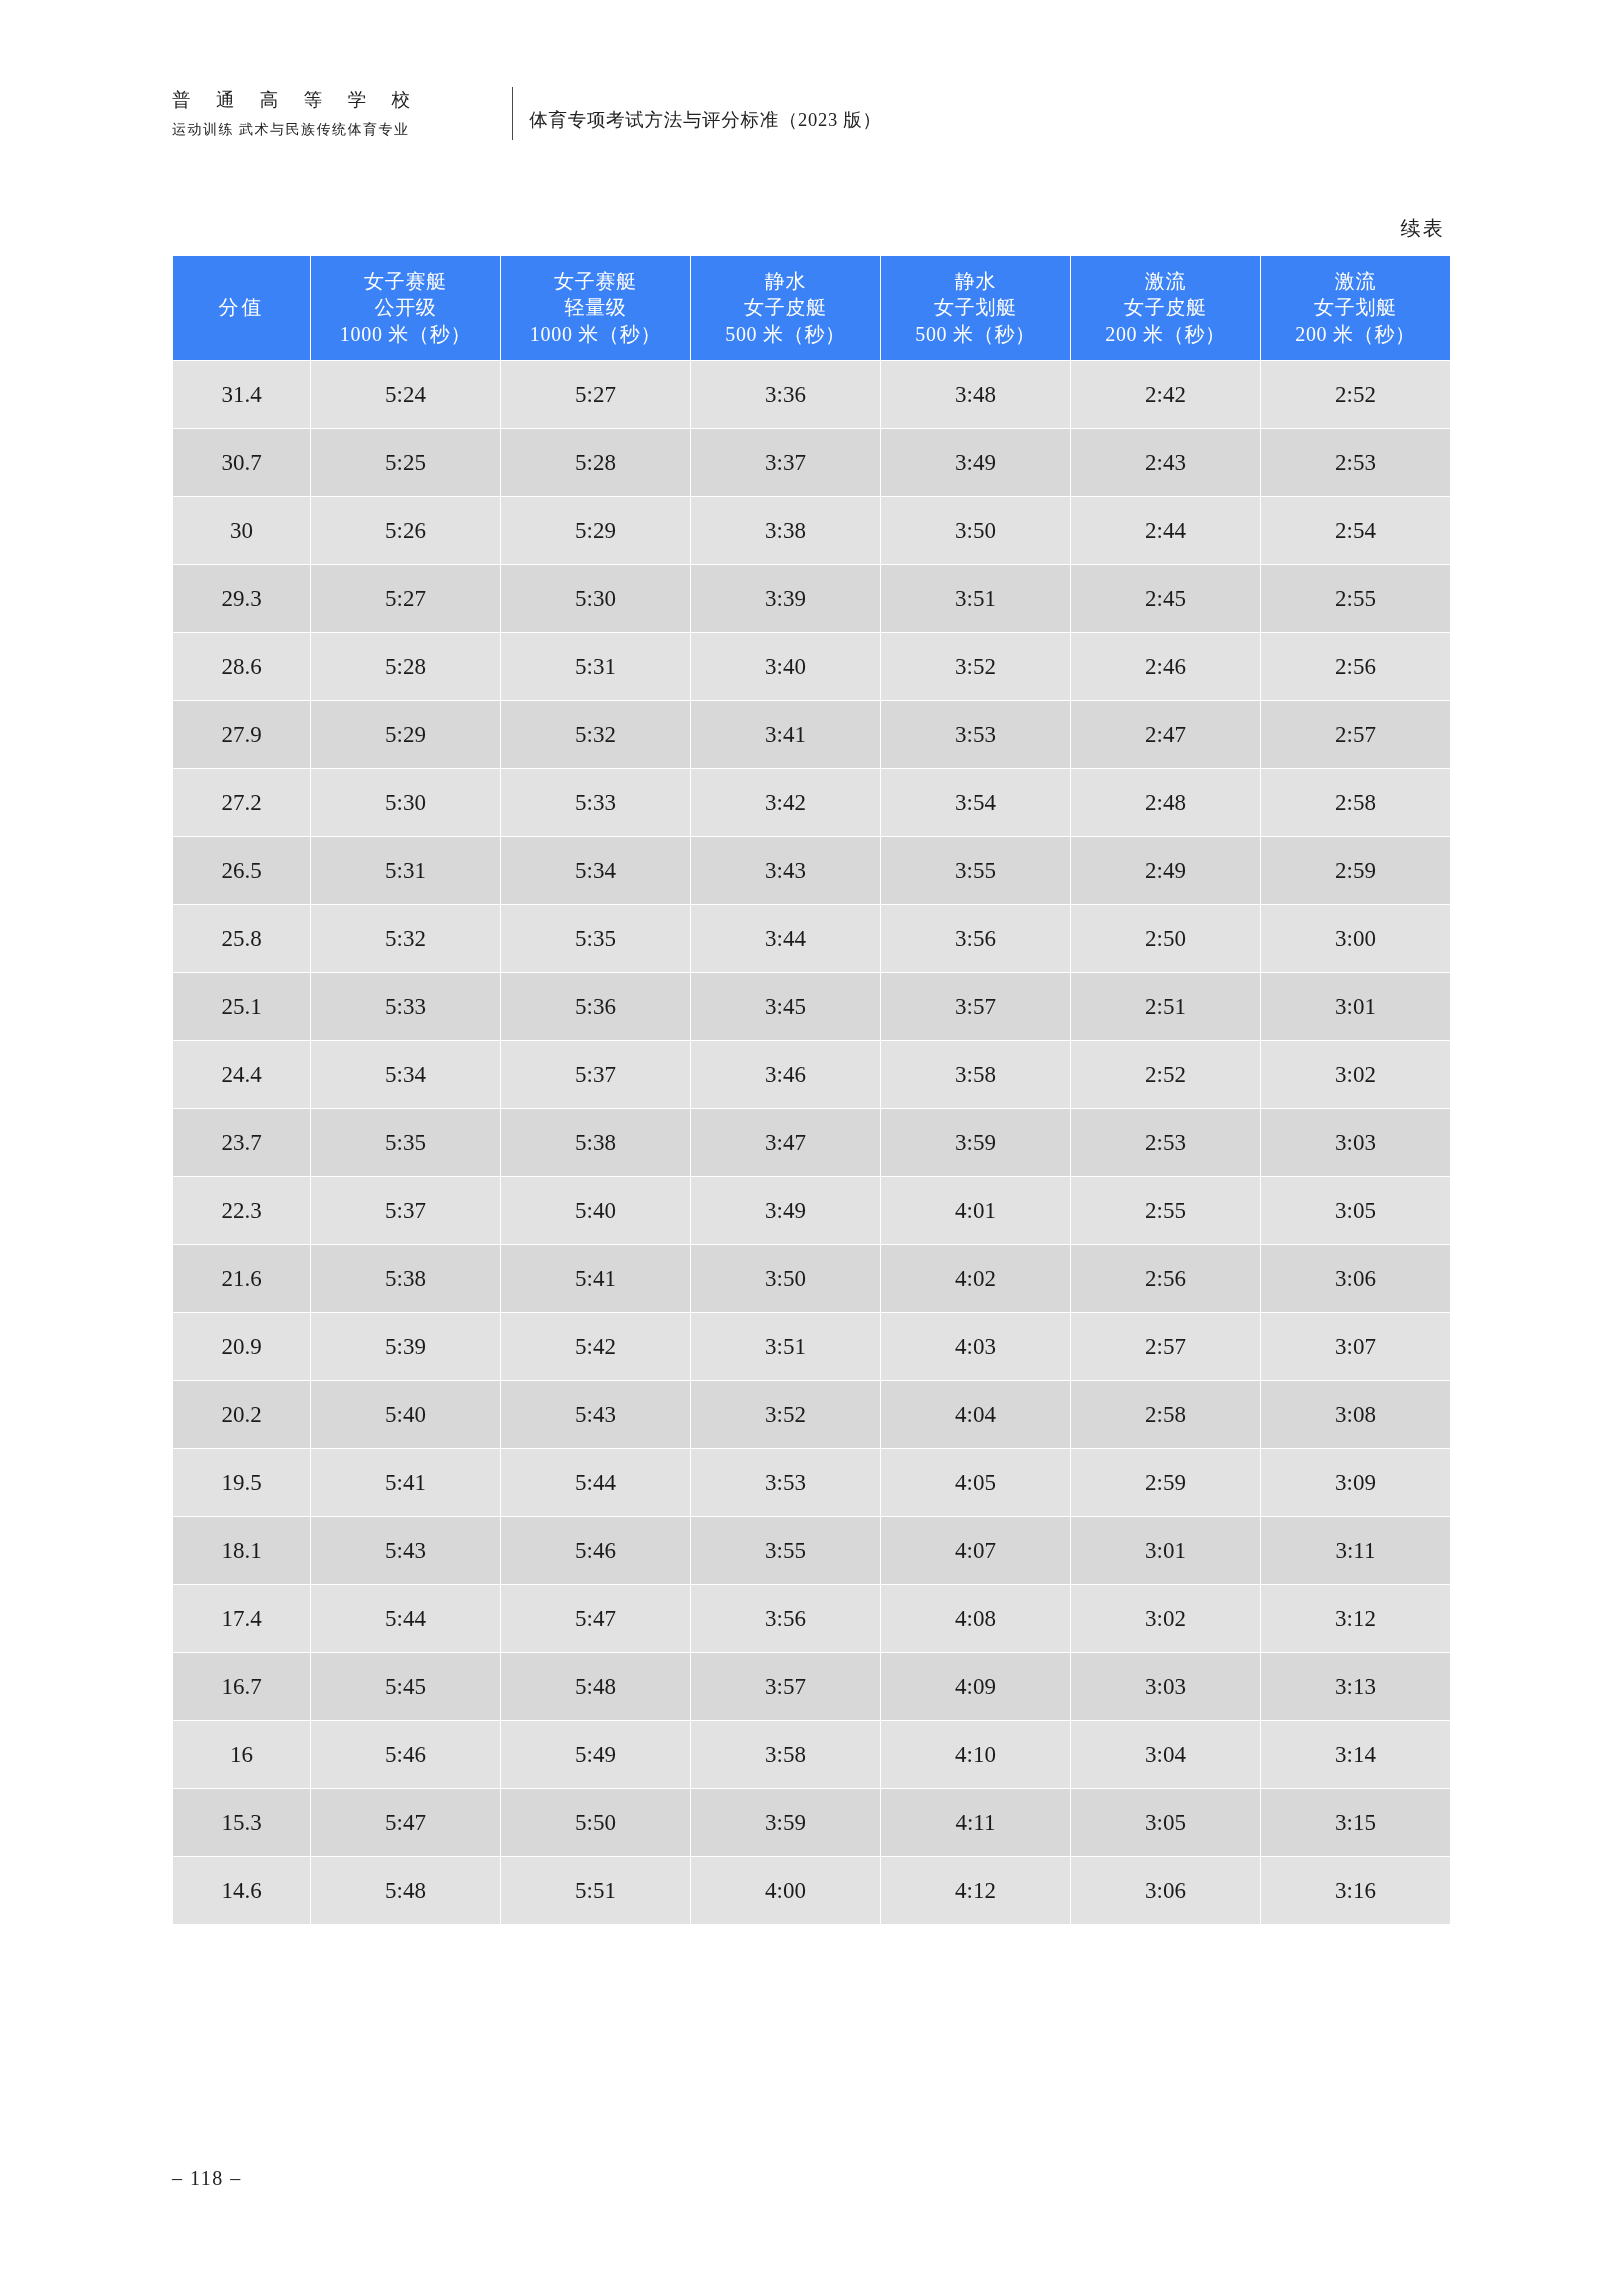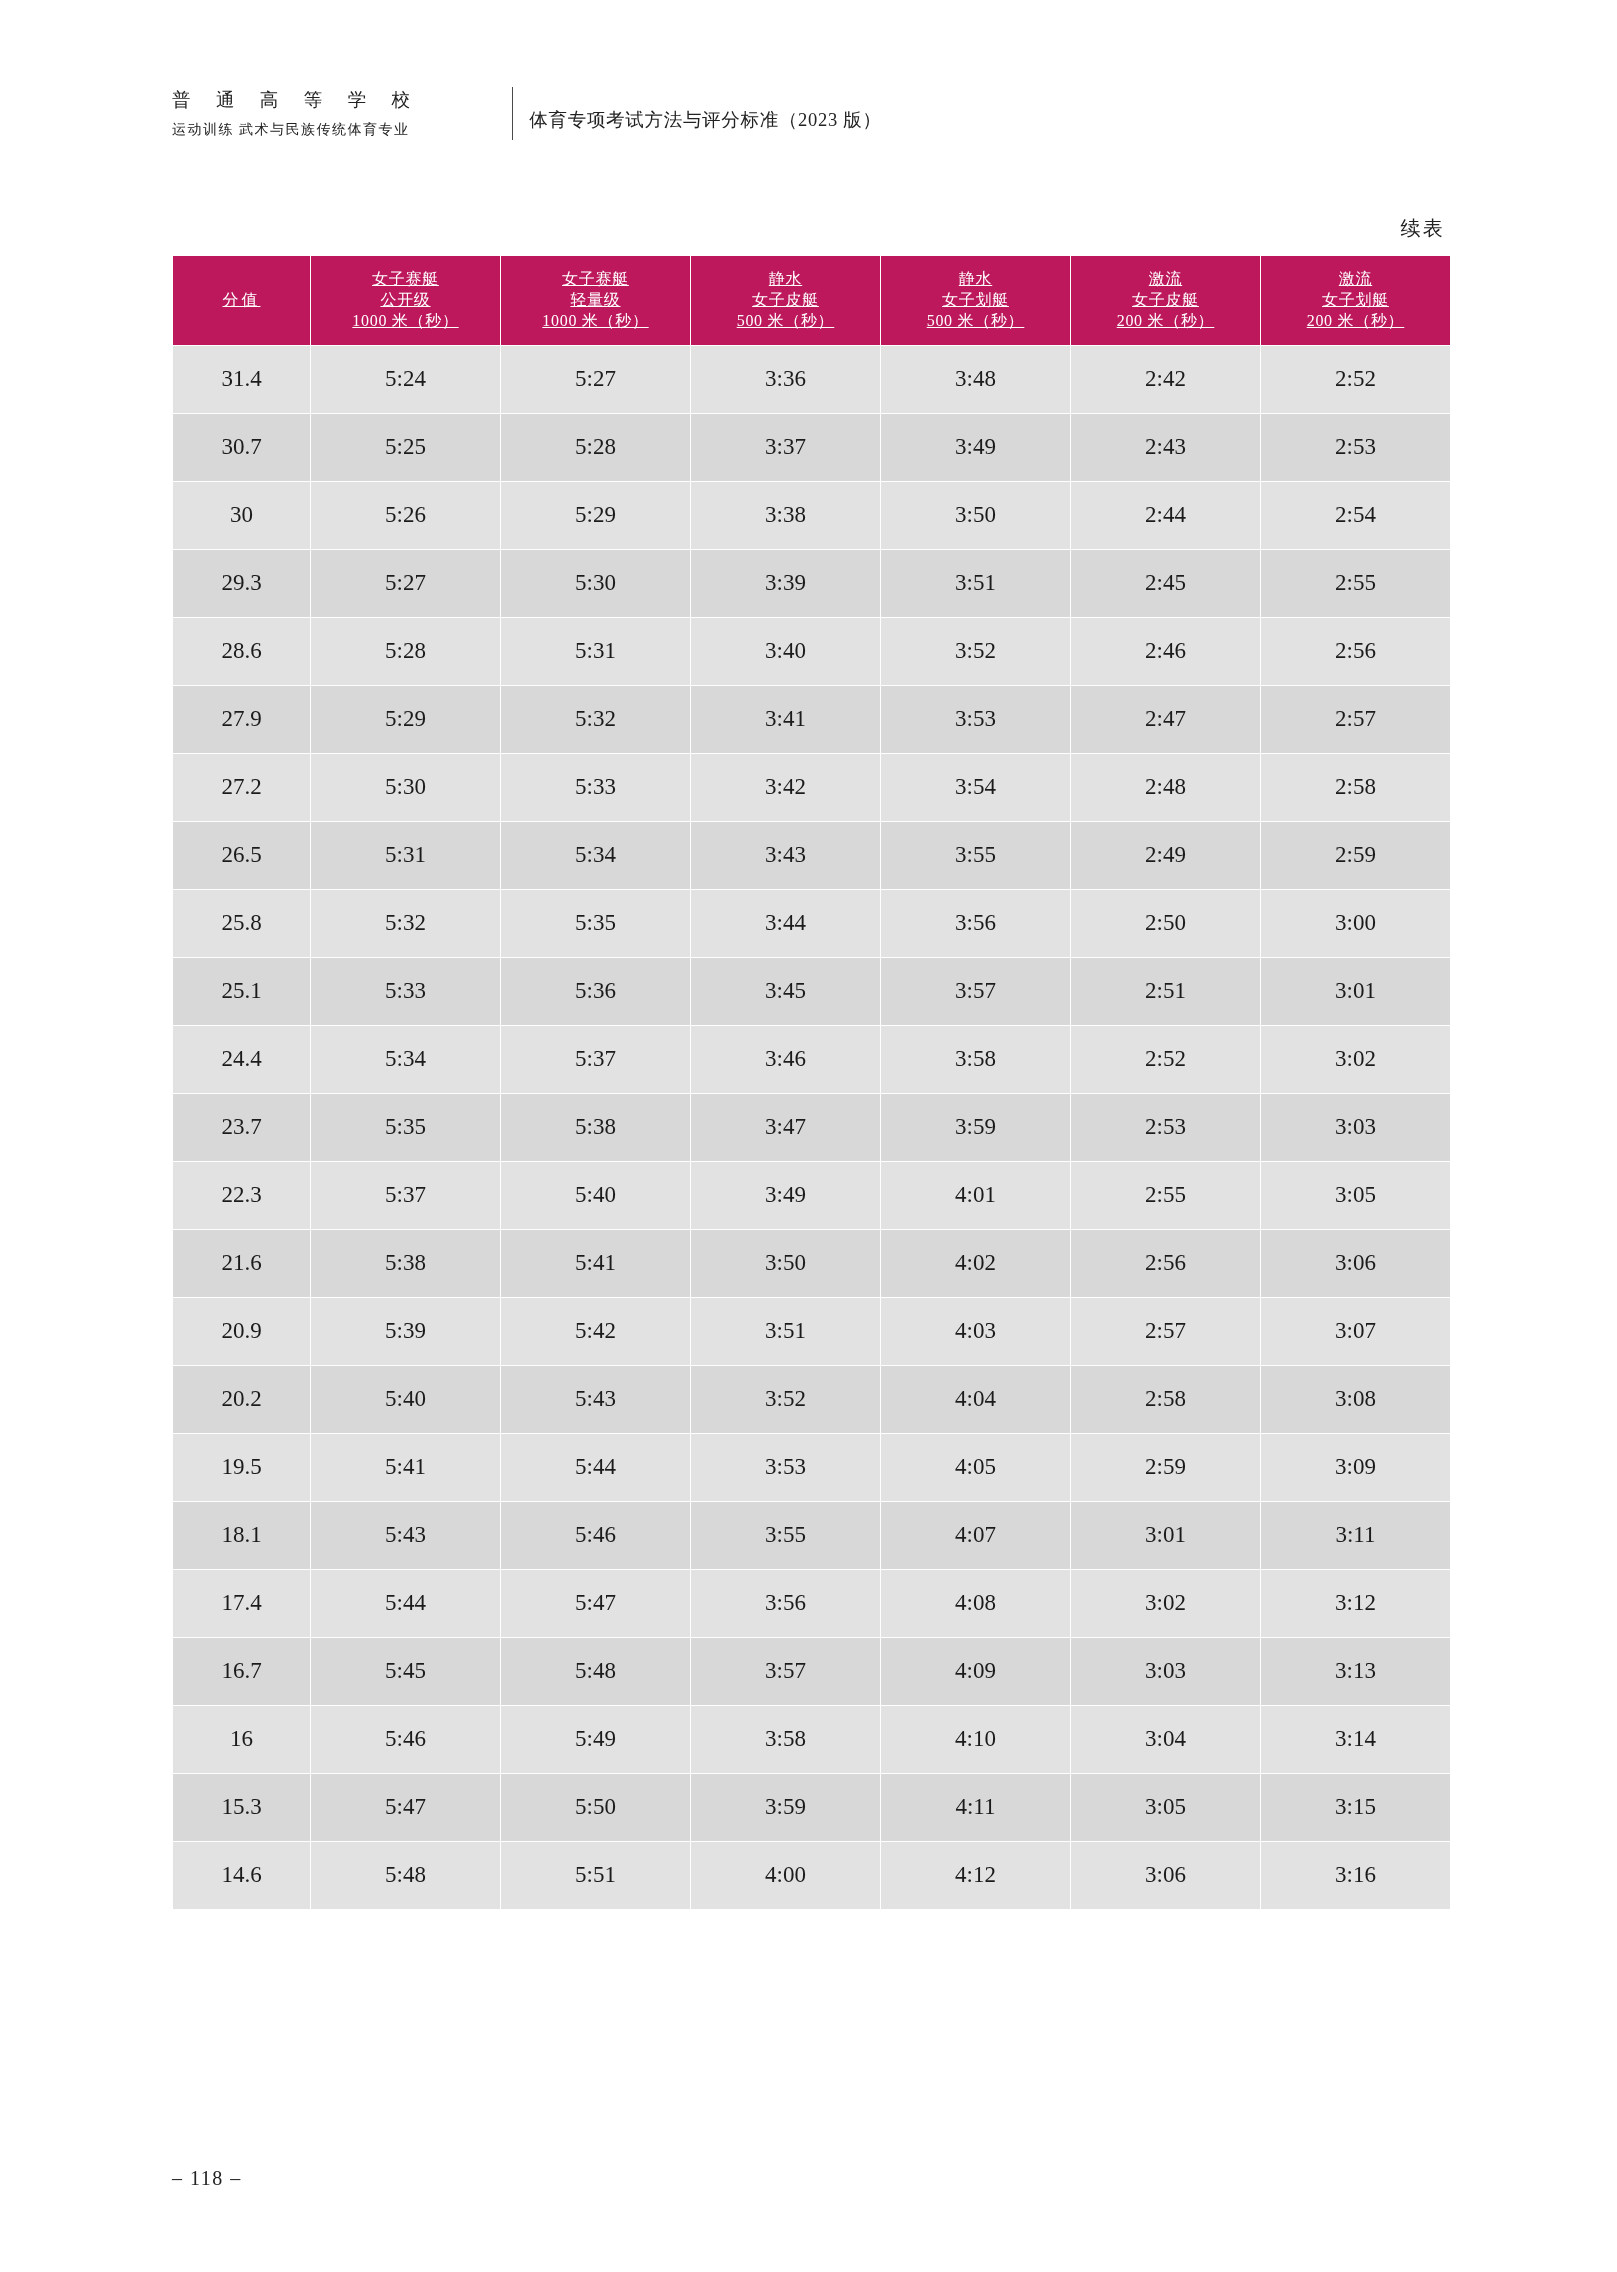--- a/index.html
+++ b/index.html
@@ -86,28 +86,27 @@
   }
   table.score-table th,
   table.score-table td {
     border: 0.7px solid #ffffff;
     text-align: center;
     vertical-align: middle;
     font-size: 23px;
     color: #1b1b1b;
   }
   table.score-table thead th {
-    background: #be185d;
+    background: #3b82f6;
     color: #ffffff;
-    font-size: 16px;
+    font-size: 20px;
     line-height: 1.32;
     padding: 12px 3px 13.3px 3px;
     font-weight: normal;
     letter-spacing: 0.7px;
-    text-decoration: underline;
   }
   table.score-table thead th.first-col {
     letter-spacing: 3px;
   }
   table.score-table tbody td {
     height: 65px;
     background: #e2e2e2;
     font-family: "Liberation Serif", "DejaVu Serif", serif;
   }
   table.score-table tbody tr:nth-child(even) td {

